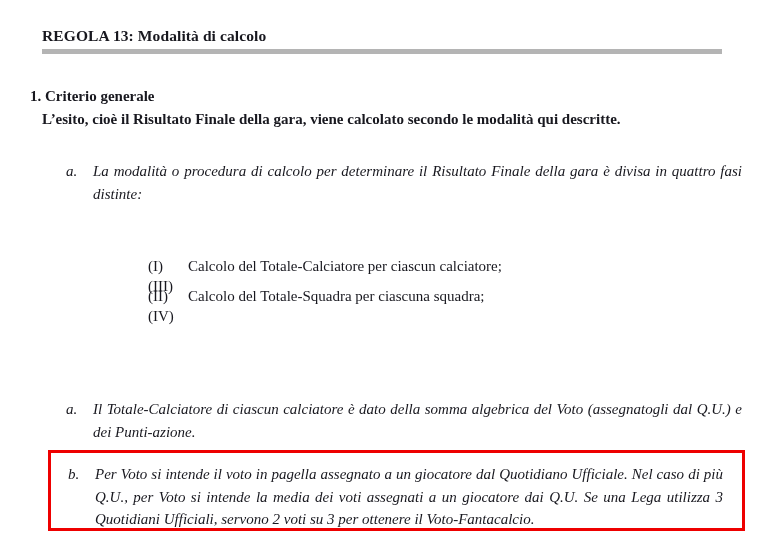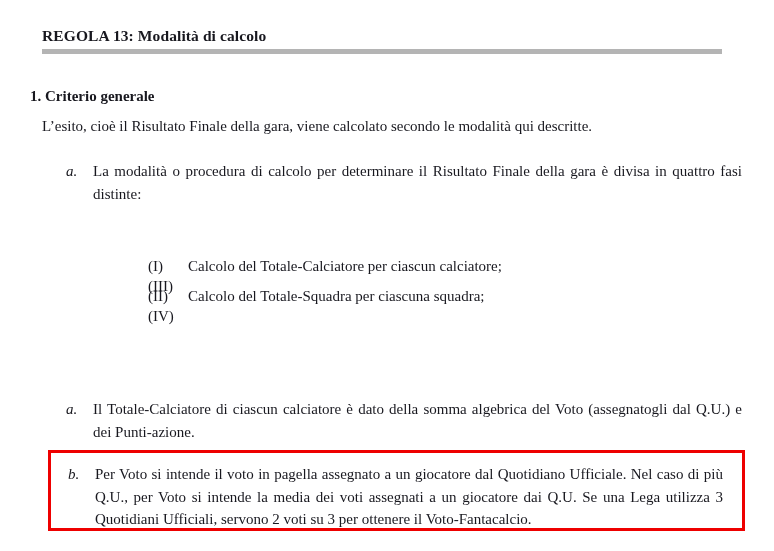--- a/index.html
+++ b/index.html
@@ -61,42 +61,44 @@
   #section-2 { top: 357px; }
 
   
   .paragraph {
     position: absolute;
     left: 42px;
     font-size: 15px;
     line-height: 22px;
   }
   #lead-paragraph {
-    top: 115px;
+    top: 108px;
     width: 700px;
+    font-weight: bold;
   }
 
   
   .lettered-item {
     position: absolute;
     font-size: 15px;
     line-height: 22.5px;
   }
   .lettered-item .marker {
     position: absolute;
     left: 0;
     top: 0;
     width: 22px;
     font-style: italic;
     text-align: left;
   }
   .lettered-item .body {
     display: block;
     margin-left: 27px;
     text-align: justify;
+    font-style: italic;
   }
 
   #item-1a {
     left: 66px;
     top: 160px;
     width: 676px;
   }
   #item-1a .body { width: 649px; }
 
   #item-2a {

